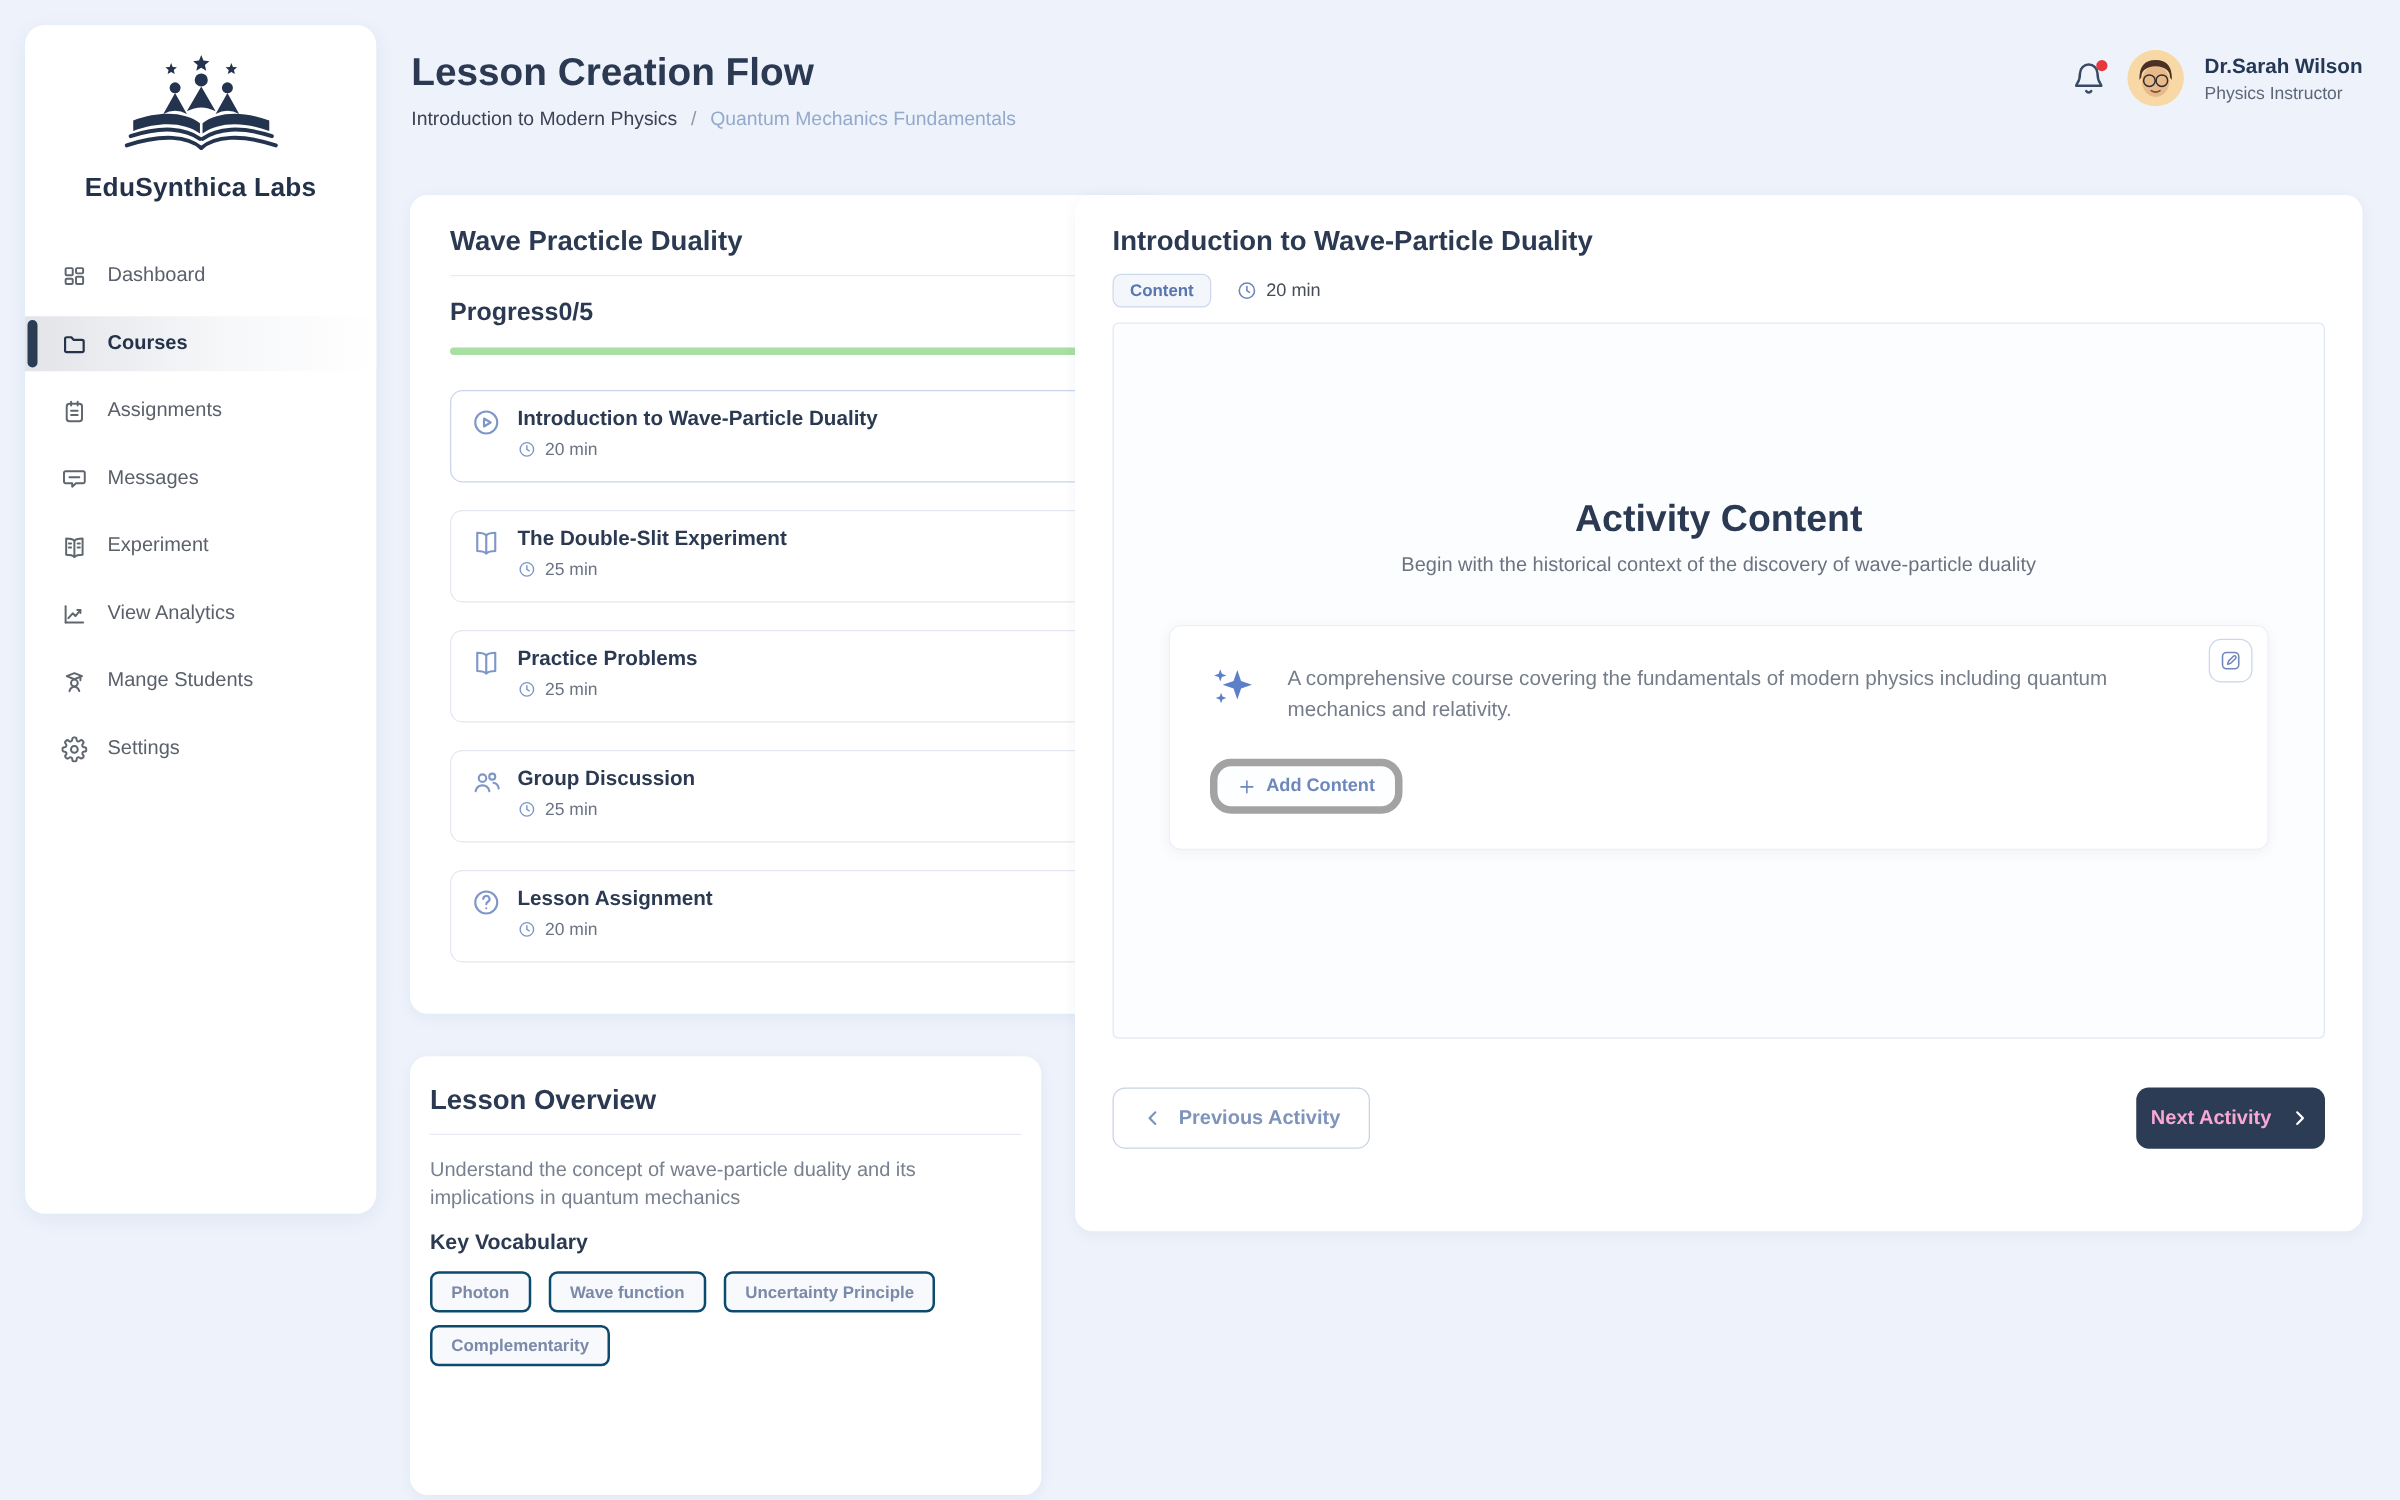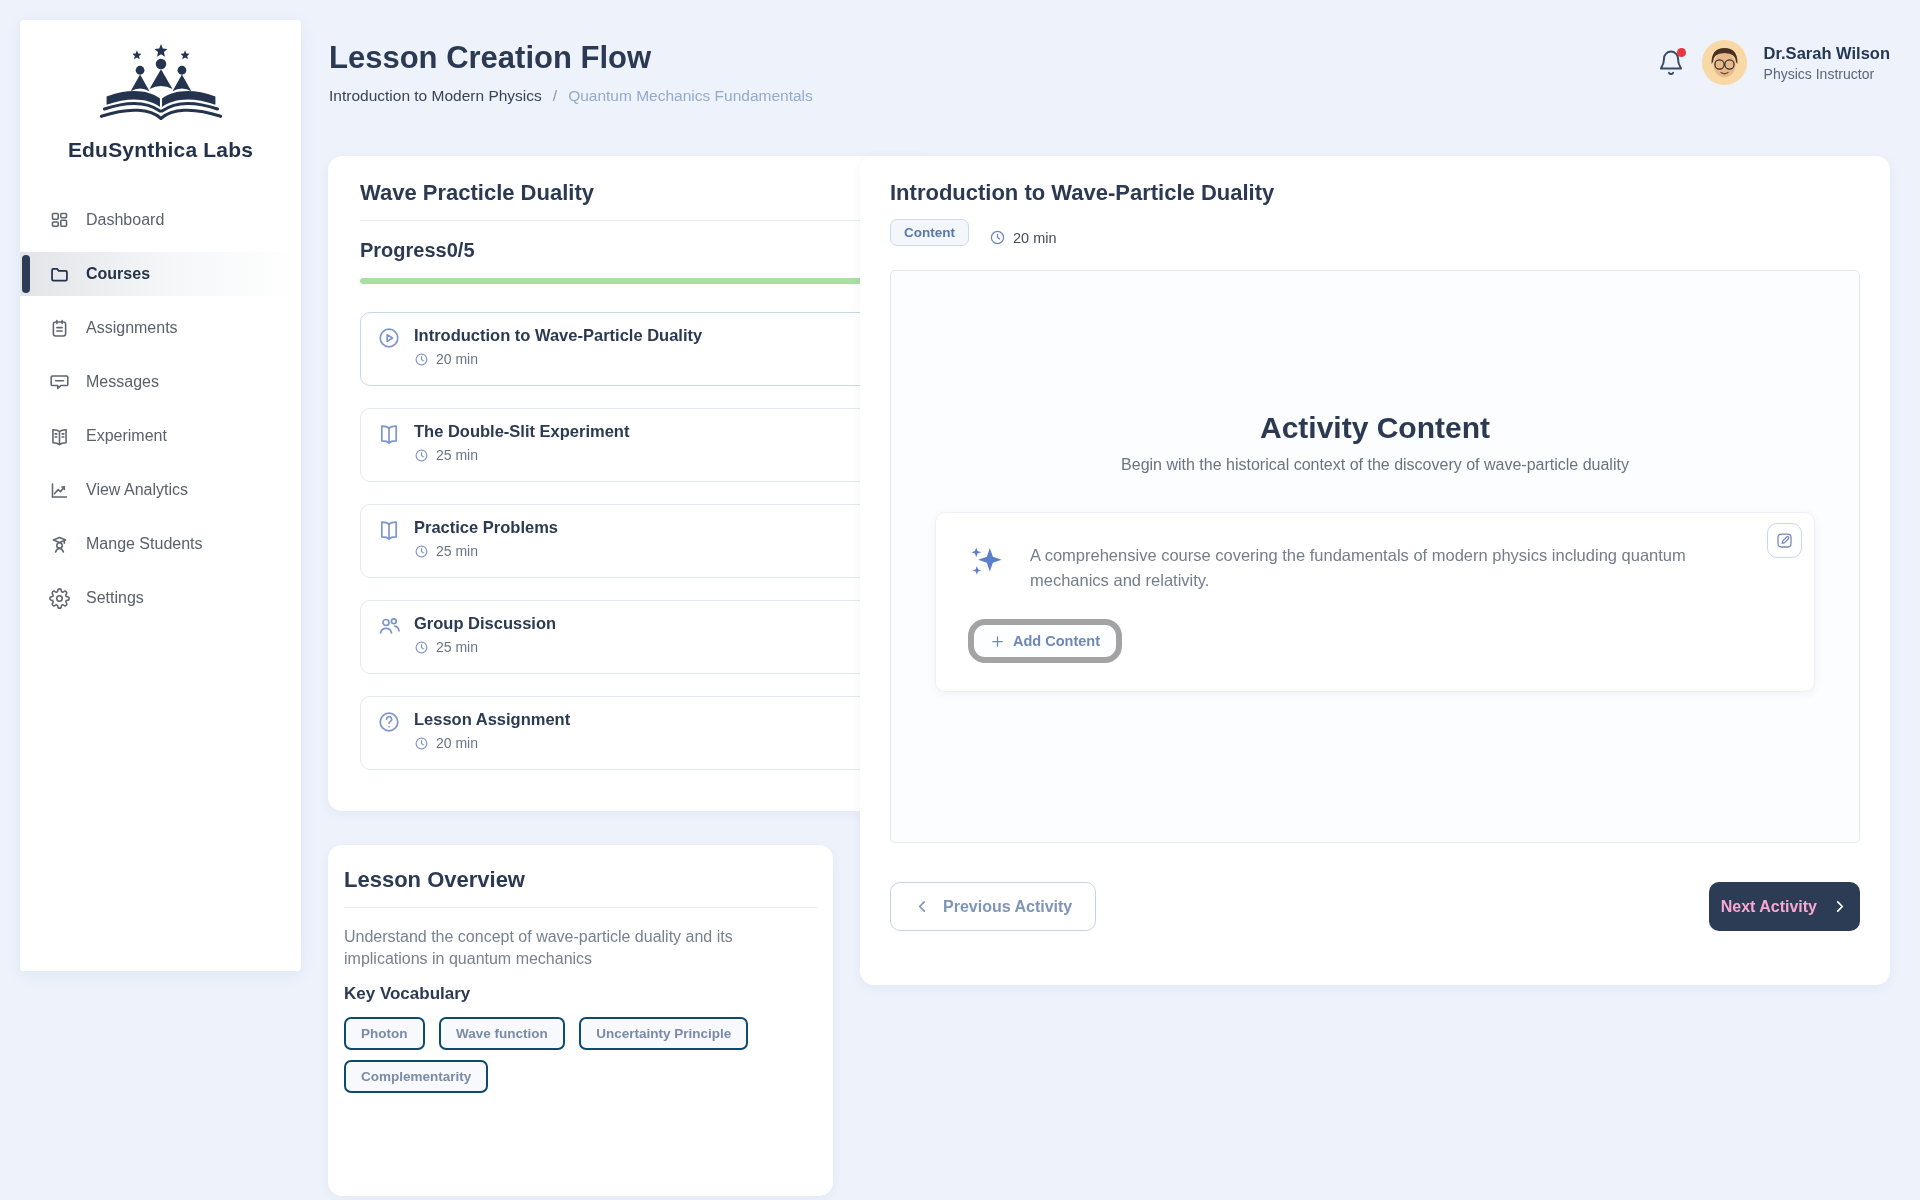--- a/index.html
+++ b/index.html
@@ -4,21 +4,21 @@
 <style>
   * { margin:0; padding:0; box-sizing:border-box; }
   html,body { background:#edf2fb; }
   .canvas {
     position:relative; width:1920px; height:1200px; overflow:hidden;
     background:#edf2fb; font-family:"Liberation Sans", sans-serif; color:#2b3a52;
   }
   
   .sidebar {
     position:absolute; left:20px; top:20px; width:281px; height:951px;
-    background:#ffffff; border-radius:4px; box-shadow:0 4px 18px rgba(30,60,120,.06);
+    background:#ffffff; border-radius:16px; box-shadow:0 4px 18px rgba(30,60,120,.06);
   }
   .logo-wrap { padding-top:22px; text-align:center; }
   .brand { font-size:21px; font-weight:800; color:#233149; margin-top:2px; letter-spacing:.2px; }
   .nav { margin-top:36px; }
   .nav-item {
     position:relative; display:flex; align-items:center; gap:16px; height:44px;
     margin-bottom:10px; padding-left:29px; font-size:16px; color:#5a616b; cursor:pointer;
   }
   .nav-item svg { width:21px; height:21px; stroke:#5f666f; stroke-width:1.8; fill:none;
     stroke-linecap:round; stroke-linejoin:round; flex:0 0 auto; }
@@ -72,26 +72,26 @@
   .card-duration svg { width:15px; height:15px; stroke:#7e96c8; stroke-width:1.8; fill:none;
     stroke-linecap:round; }
   
   .overview-desc { margin-top:18px; font-size:16px; line-height:1.4; color:#78818f; max-width:400px; }
   .vocab-heading { margin-top:13px; font-size:17px; font-weight:800; color:#2b3a52; }
   .tags { margin-top:13px; }
   .tag { display:inline-block; margin:0 10px 10px 0; padding:7px 15px;
     border:2px solid #0c4a6e; background:#f7f9fc; border-radius:7px;
     font-size:13.5px; font-weight:600; color:#7b8aa8; }
   
-  .type-row { margin-top:13px; display:flex; align-items:flex-end; gap:20px; }
+  .type-row { margin-top:13px; display:flex; align-items:center; gap:20px; }
   .type-badge { font-size:13.5px; font-weight:600; color:#5a77ad; background:#f3f7fc;
     border:1px solid #ccd9ec; border-radius:7px; padding:5px 13px; cursor:pointer; }
   .duration-chip { display:flex; align-items:center; gap:7px; font-size:14.5px; color:#454c58; }
   .duration-chip svg { width:17px; height:17px; stroke:#6d87bb; stroke-width:1.8; fill:none; stroke-linecap:round; }
-  .content-box { margin-top:24px; height:573px; border:1px solid #e3e8f0; border-radius:5px;
+  .content-box { margin-top:12px; height:573px; border:1px solid #e3e8f0; border-radius:5px;
     background:#fcfdfe; position:relative; text-align:center; }
   .content-heading { margin-top:140px; font-size:30px; font-weight:800; color:#2b3a52; }
   .content-subtitle { margin-top:11px; font-size:16px; color:#6b7280; }
   .ai-card { position:absolute; left:44px; right:44px; top:241px; height:180px;
     background:#fff; border:1px solid #edf0f6; border-radius:10px;
     box-shadow:0 2px 10px rgba(30,60,120,.06); text-align:left; padding:30px 30px 0 32px; }
   .ai-row { display:flex; gap:24px; align-items:flex-start; }
   .sparkle svg { width:38px; height:38px; }
   .ai-text { font-size:16.5px; line-height:25px; color:#757d8a; max-width:660px; }
   .edit-btn { position:absolute; top:10px; right:12px; width:35px; height:35px;

